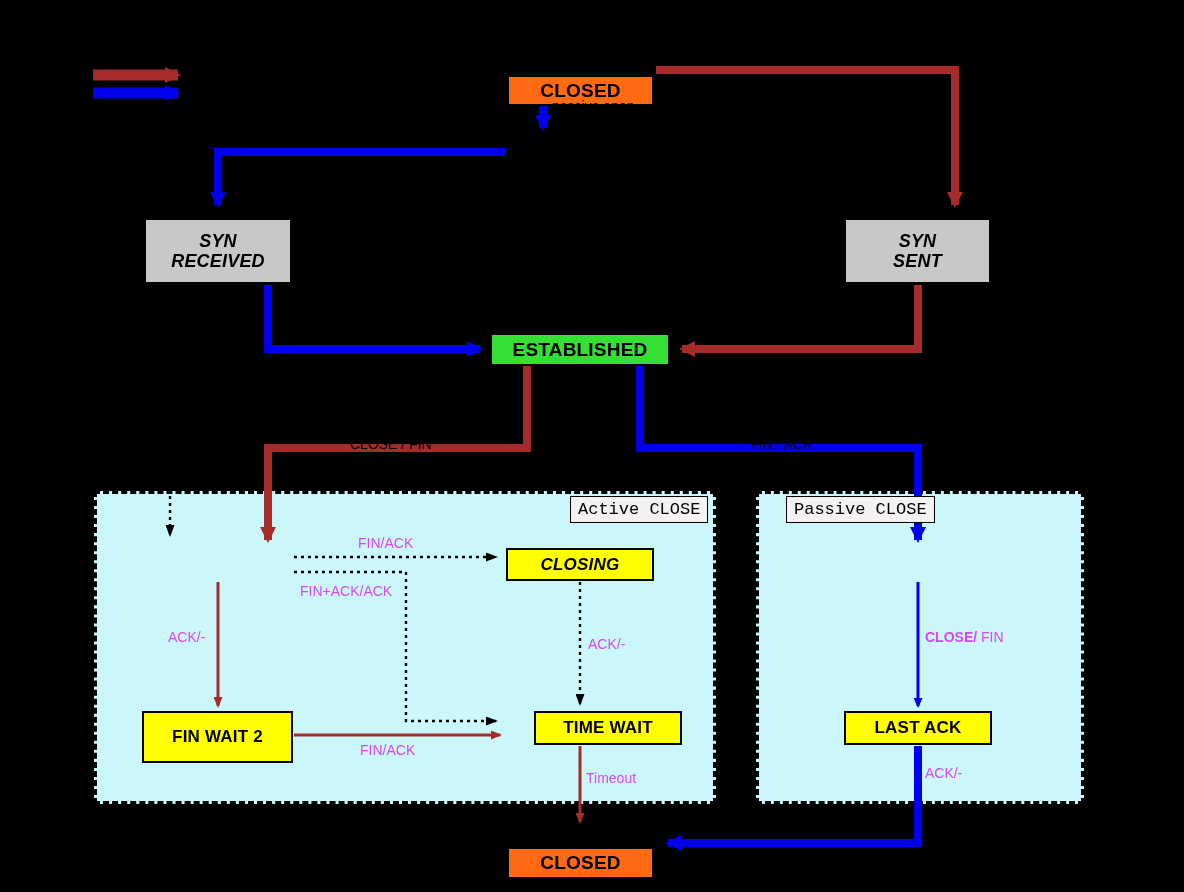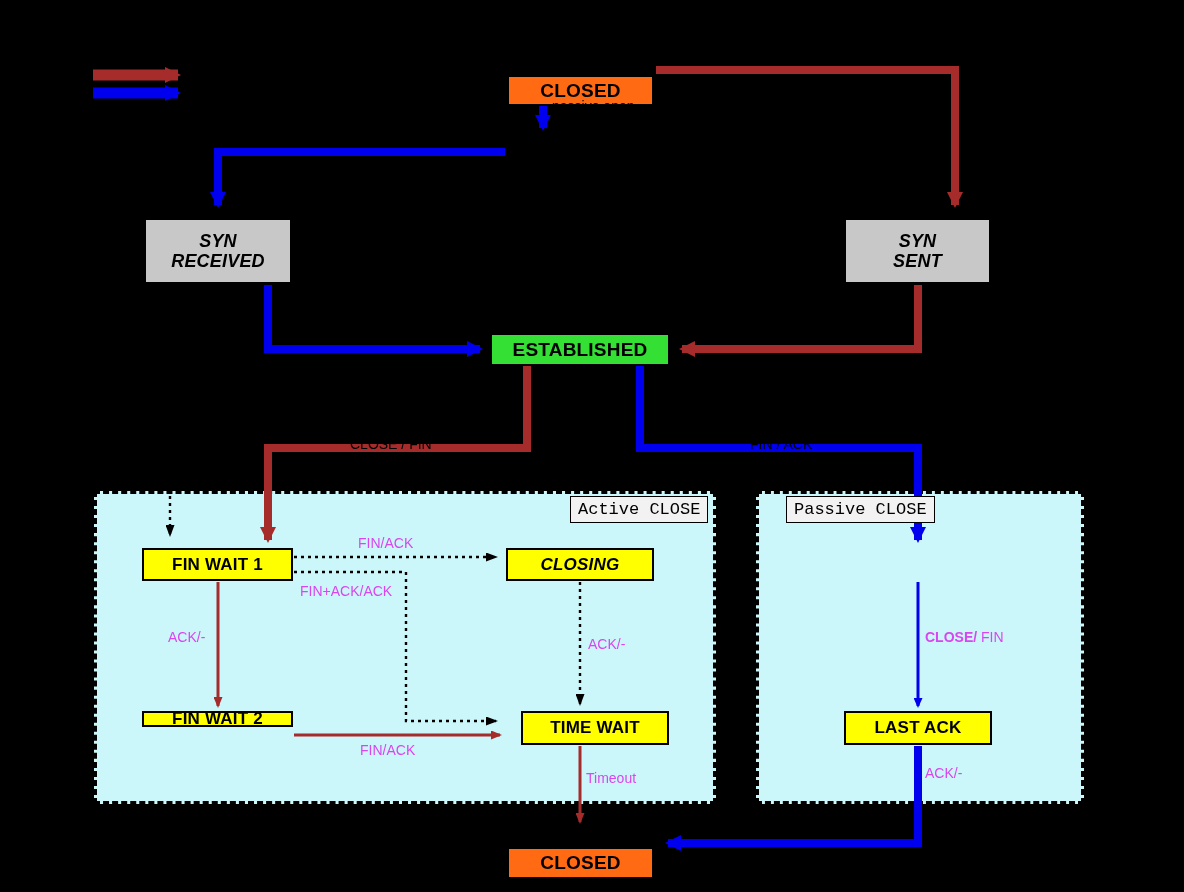--- a/index.html
+++ b/index.html
@@ -141,27 +141,26 @@
     <span>RECEIVED</span>
   </div>
 
   <div class="state s-gray" style="left:844px;top:218px;width:147px;height:66px;flex-direction:column;">
     <span>SYN</span>
     <span>SENT</span>
   </div>
 
   <div class="state s-estab" style="left:490px;top:333px;width:180px;height:33px;">ESTABLISHED</div>
 
-  <div class="state s-yellow" style="left:142px;top:548px;width:151px;height:33px;">FIN WAIT 1</div>
 
   <div class="state s-yellow" style="left:506px;top:548px;width:148px;height:33px;font-style:italic;">CLOSING</div>
 
-  <div class="state s-yellow" style="left:142px;top:711px;width:151px;height:16px;">FIN WAIT 2</div>
+  <div class="state s-yellow" style="left:142px;top:711px;width:151px;height:52px;">FIN WAIT 2</div>
 
-  <div class="state s-yellow" style="left:521px;top:711px;width:148px;height:34px;">TIME WAIT</div>
+  <div class="state s-yellow" style="left:534px;top:711px;width:148px;height:34px;">TIME WAIT</div>
 
 
   <div class="state s-yellow" style="left:844px;top:711px;width:148px;height:34px;">LAST ACK</div>
 
   <div class="state s-closed" style="left:507px;top:827px;width:147px;height:32px;">CLOSED</div>
 
   <div class="lbl lbl-hidden" style="left:200px;top:67px;">Client Path</div>
   <div class="lbl lbl-hidden" style="left:200px;top:85px;">Server Path</div>
 
   <div class="lbl lbl-hidden" style="left:552px;top:98px;">passive open</div>

